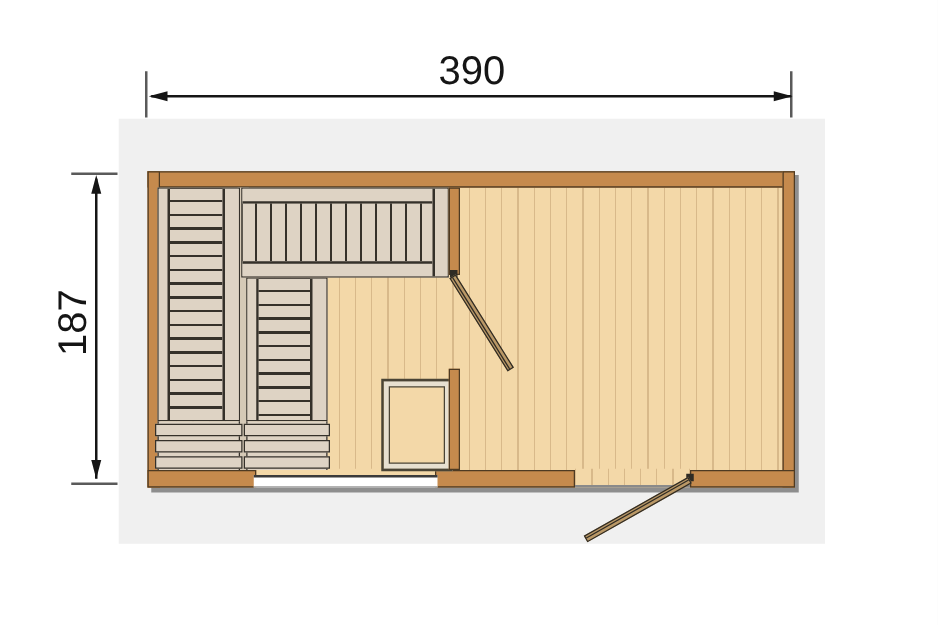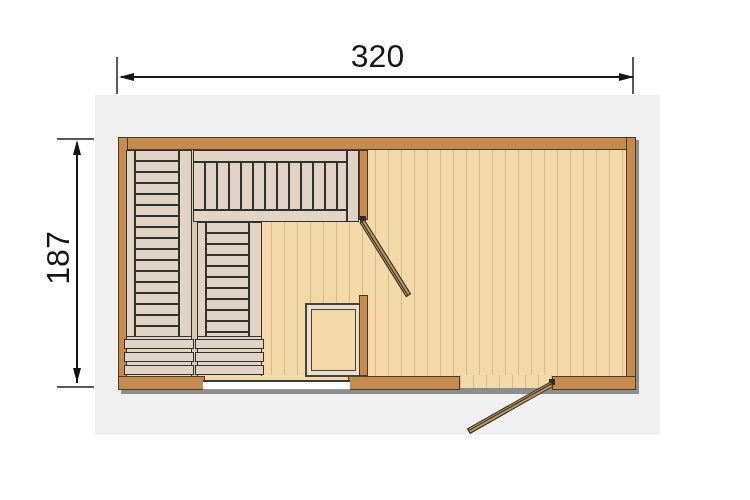--- a/index.html
+++ b/index.html
@@ -56,21 +56,21 @@
 <div id="scene">
 
   <div class="abs canvas" style="left:95px;top:95px;width:565px;height:340px;"></div>
 
   <div>
     <div class="abs dim-tick" style="left:116px;top:57px;width:2px;height:37px;"></div>
     <div class="abs dim-tick" style="left:632px;top:57px;width:2px;height:37px;"></div>
     <div class="abs dim-line" style="left:121px;top:76px;width:512px;height:2px;"></div>
     <div class="abs arr arr-left" style="left:119px;top:72.5px;"></div>
     <div class="abs arr arr-right" style="left:619px;top:72.5px;"></div>
-    <div class="abs dim-label" style="left:330px;top:39px;width:95px;">320</div>
+    <div class="abs dim-label" style="left:330px;top:39px;width:95px;">390</div>
   </div>
 
   <div>
     <div class="abs dim-tick" style="left:57px;top:138px;width:37px;height:2px;"></div>
     <div class="abs dim-tick" style="left:57px;top:386px;width:37px;height:2px;"></div>
     <div class="abs dim-line" style="left:76px;top:143px;width:2px;height:240px;"></div>
     <div class="abs arr arr-up" style="left:72.5px;top:140px;"></div>
     <div class="abs arr arr-down" style="left:72.5px;top:368px;"></div>
     <div class="abs dim-label" style="left:10px;top:241px;width:95px;transform:rotate(-90deg);">187</div>
   </div>

